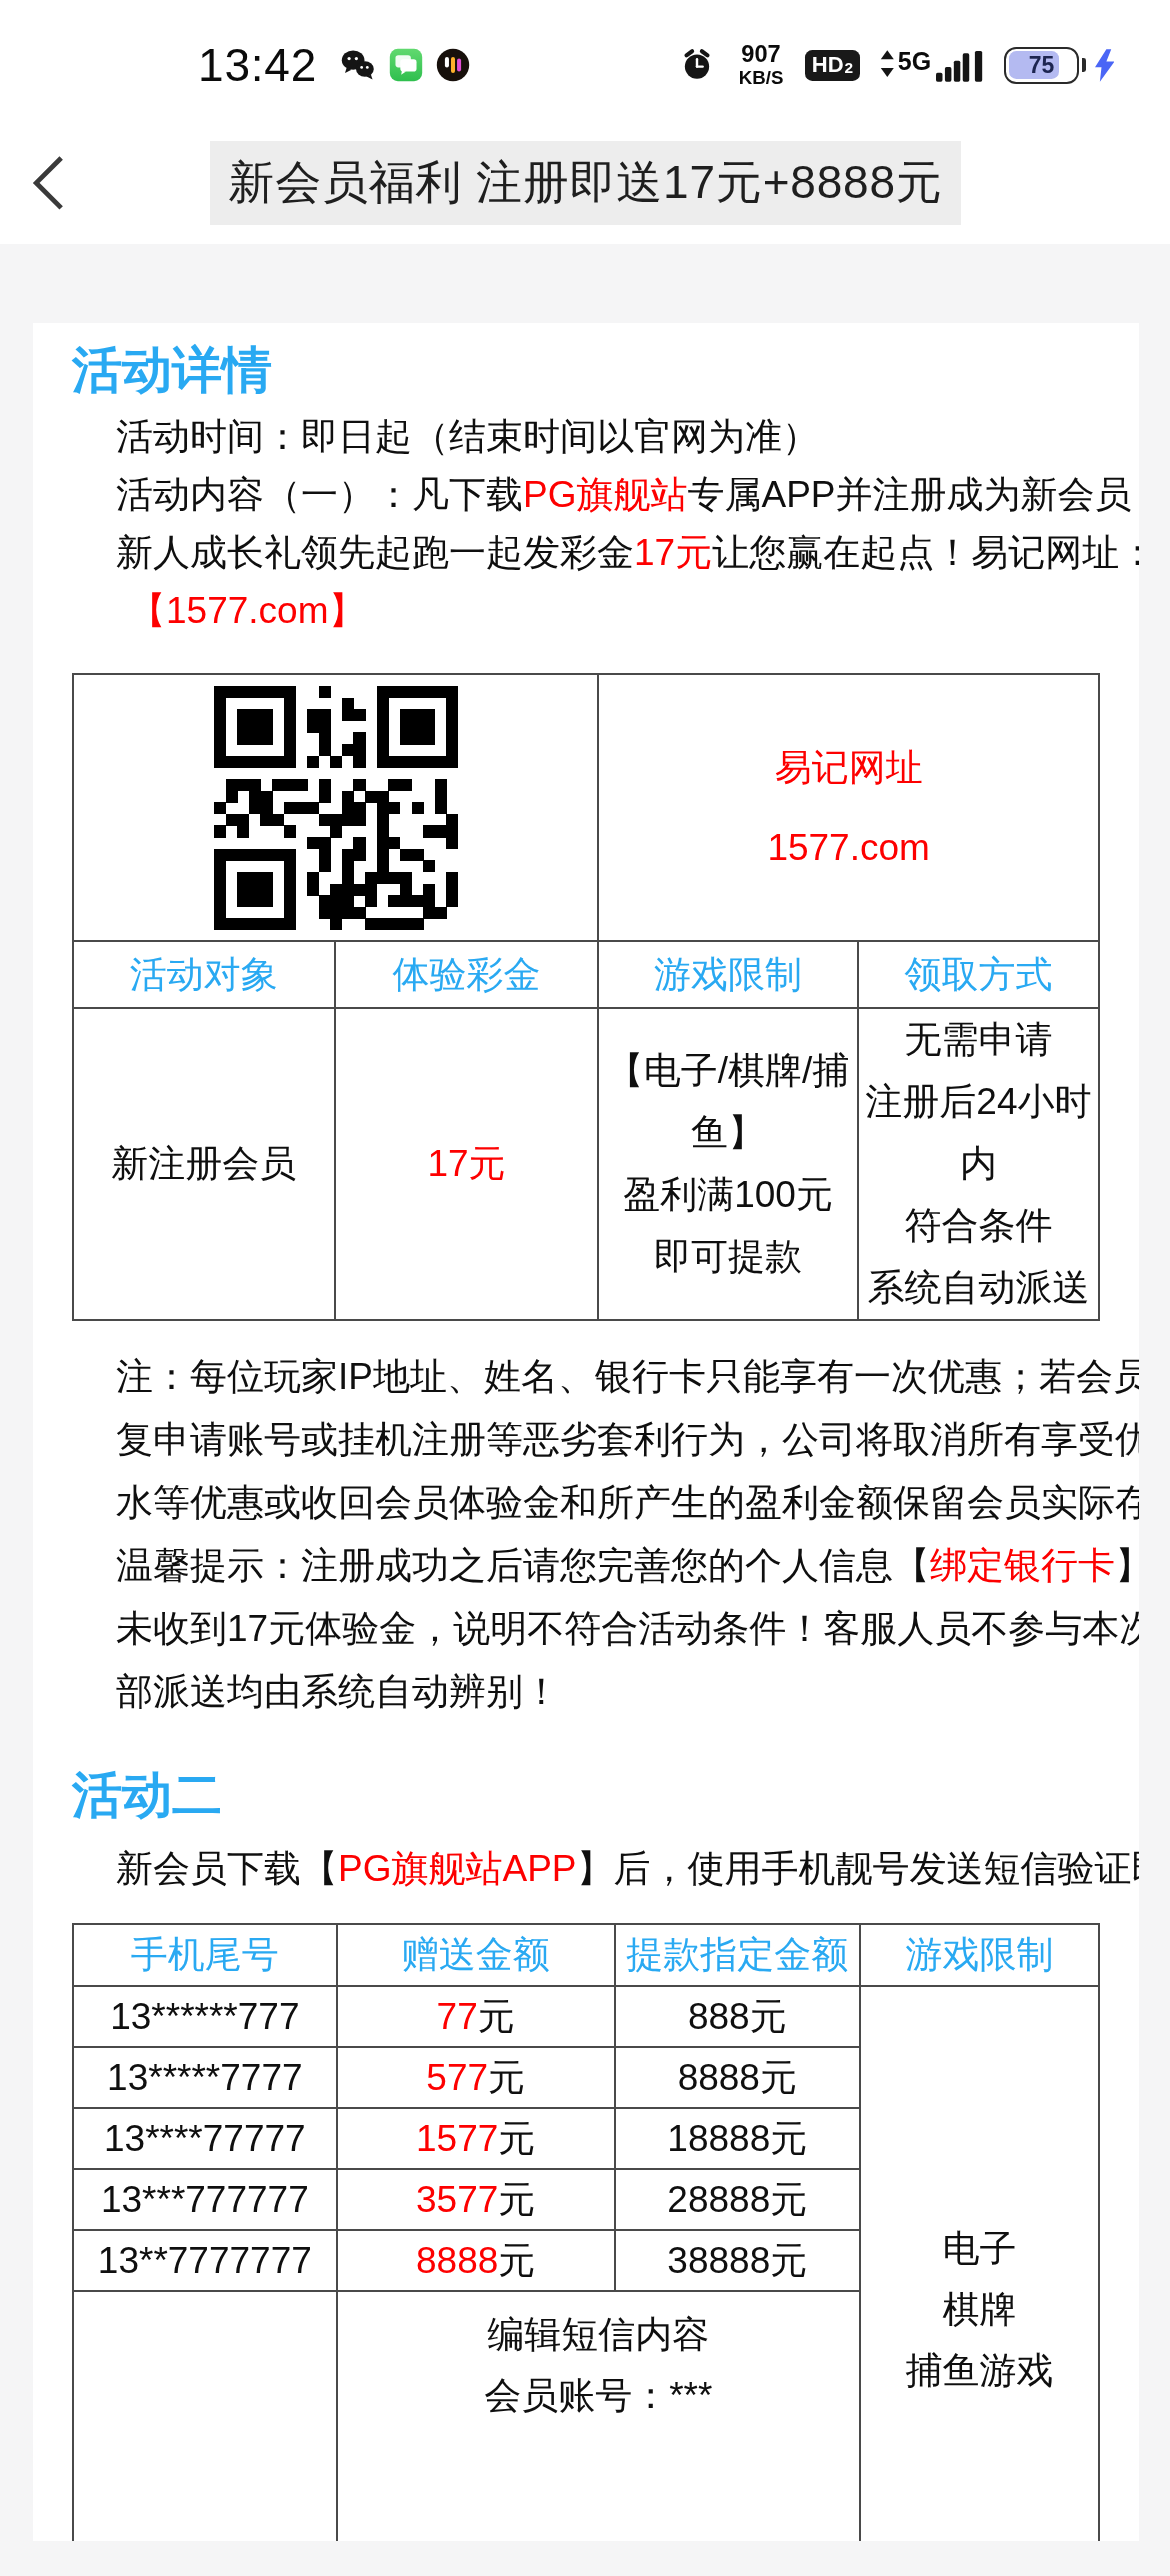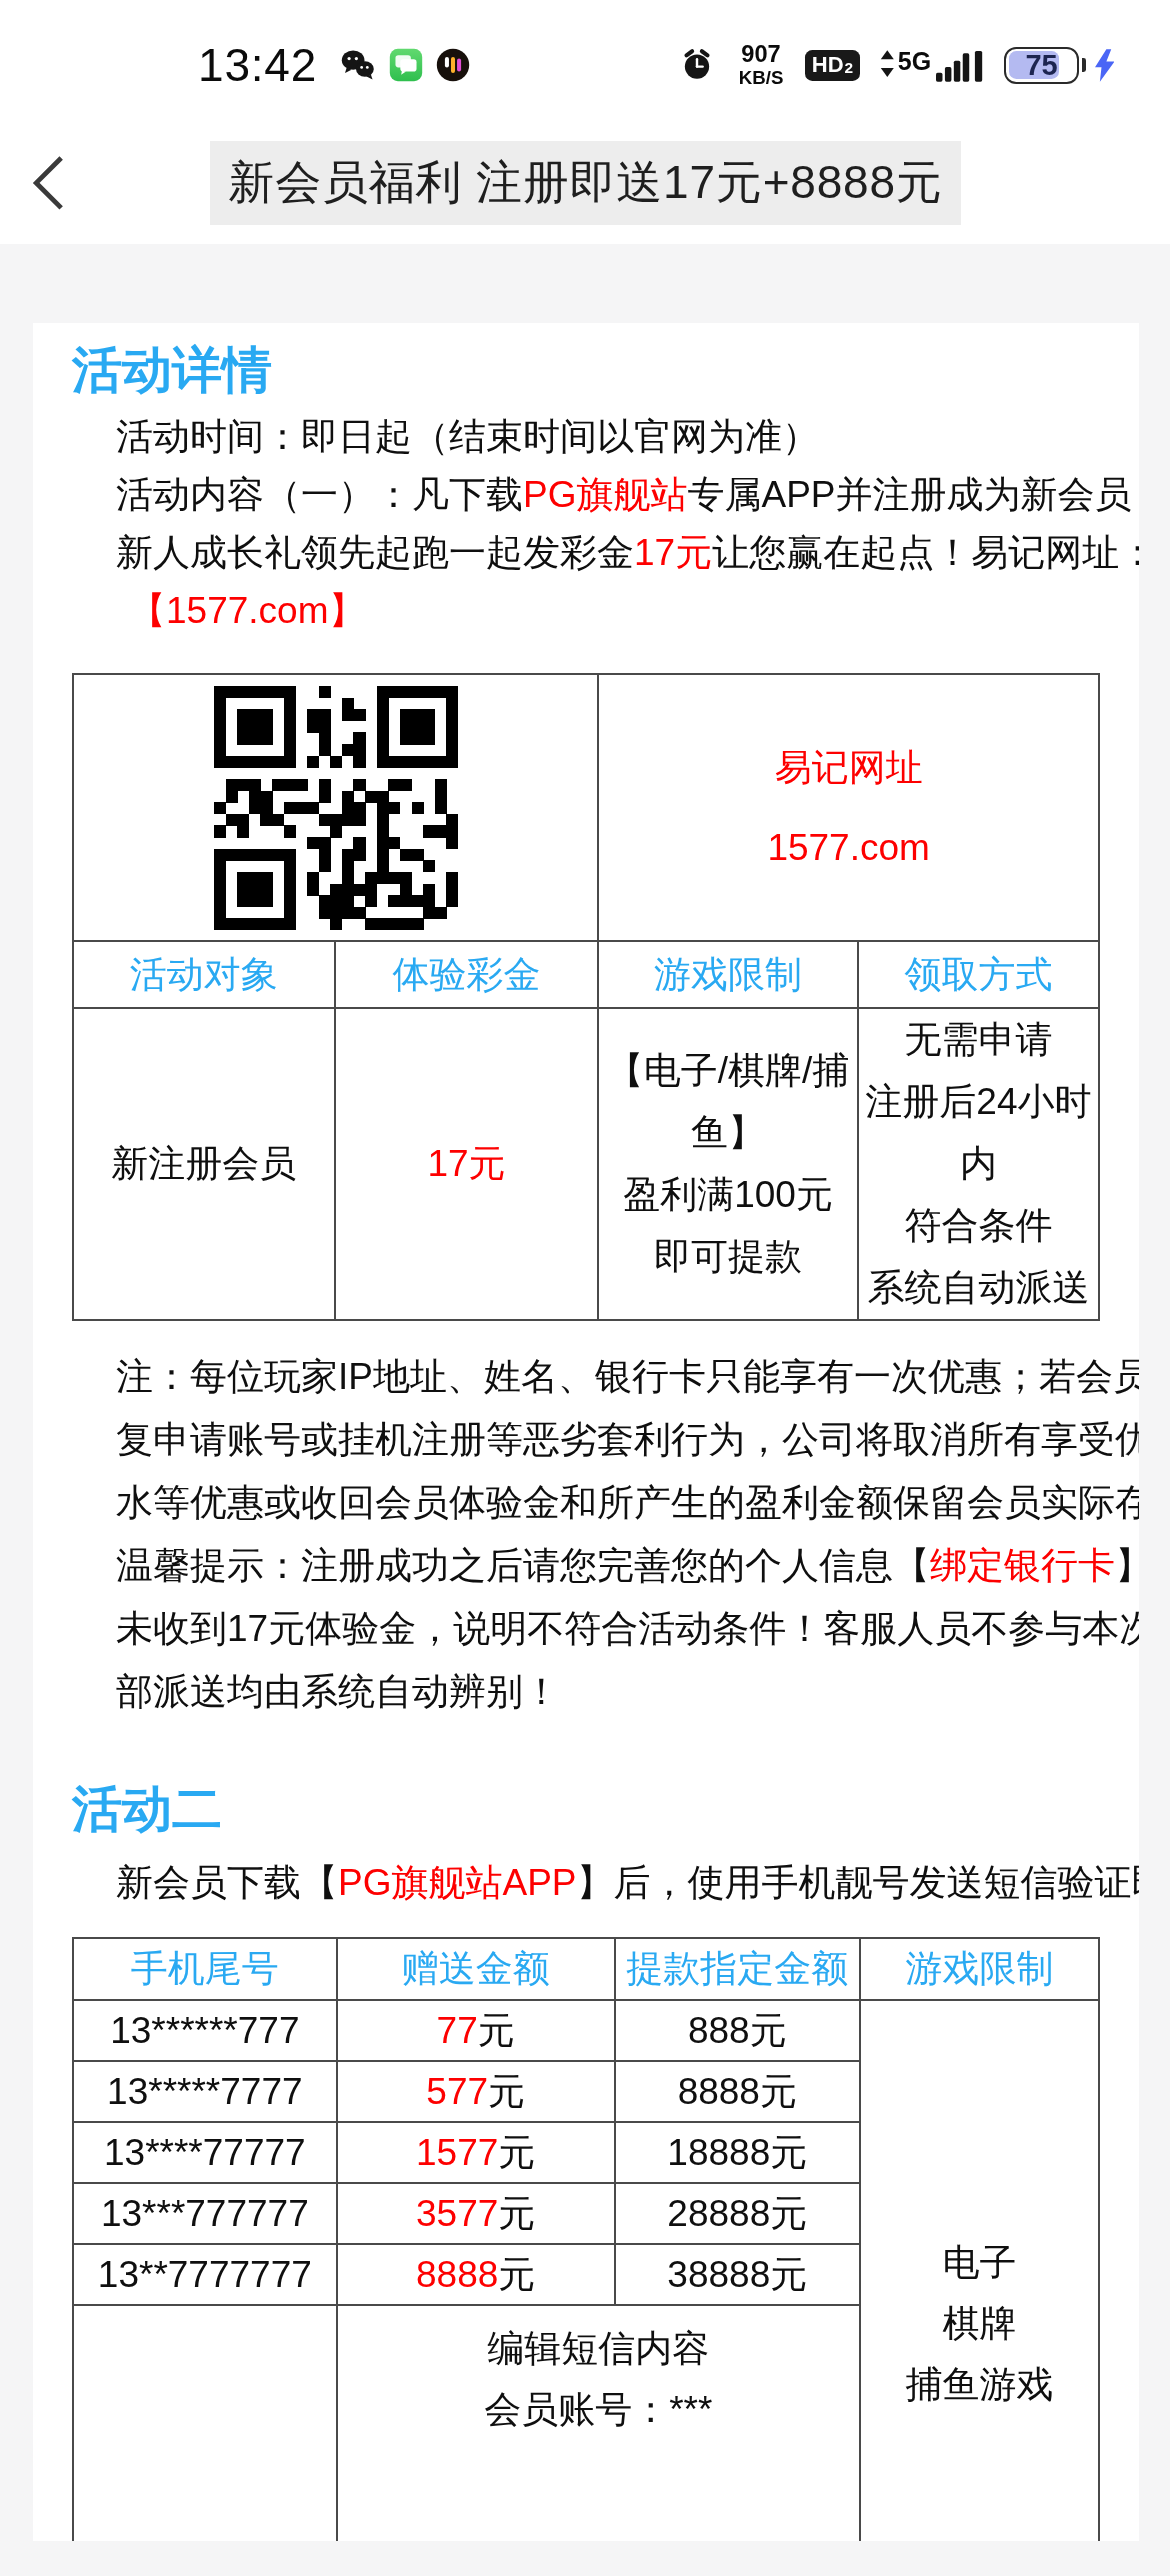--- a/index.html
+++ b/index.html
@@ -24,21 +24,21 @@
     background:#191919;color:#fff;border-radius:7.3px;
     font-size:22px;font-weight:700;padding:4.1px 7.3px 4.9px 7.3px;margin:0 9.8px;
     display:inline-flex;align-items:flex-end;line-height:1;
   }
   .hd-badge .sub{font-size:15.4px;margin-left:0.8px;}
   .net{display:flex;align-items:flex-end;margin:0 8.1px 0 9.8px;}
   .net .g5{font-size:25px;font-weight:700;color:#0b0b0b;line-height:1;margin:0 4.9px 8.1px 3.3px;align-self:flex-start;}
   .battery{position:relative;width:75px;height:37px;border:2.4px solid #2a2a2a;border-radius:12.2px;
     box-sizing:border-box;margin-left:13px;display:flex;align-items:center;}
   .battery .fill{position:absolute;left:2.4px;top:2.4px;bottom:2.4px;width:50px;background:#b4baf1;border-radius:7.3px;}
-  .battery .pct{position:relative;width:100%;text-align:center;font-size:29px;font-weight:600;color:#1d2550;}
+  .battery .pct{position:relative;width:100%;text-align:center;font-size:23px;font-weight:600;color:#1d2550;}
   .bat-nub{width:4.9px;height:14px;background:#2a2a2a;border-radius:0 2.4px 2.4px 0;margin-left:2.4px;}
   .bolt{margin-left:8.1px;display:flex;}
   
   .navbar{height:122px;background:#ffffff;position:relative;display:flex;align-items:center;justify-content:center;}
   .back-btn{position:absolute;left:21px;top:50%;transform:translateY(-50%);display:flex;padding:8.1px;cursor:pointer;}
   .title-hl{background:#ededed;padding:11.4px 18px;}
   .page-title{font-size:46px;color:#1f1f1f;letter-spacing:0.8px;}
   
   .gap{height:79px;background:#f5f5f6;}
   .card{
@@ -451,21 +451,21 @@
 
   <div class="para note" style="margin-top:24.4px;">
     <div class="line">注：每位玩家IP地址、姓名、银行卡只能享有一次优惠；若会员有多IP重</div>
     <div class="line">复申请账号或挂机注册等恶劣套利行为，公司将取消所有享受优惠彩金返</div>
     <div class="line">水等优惠或收回会员体验金和所产生的盈利金额保留会员实际存款金额！</div>
     <div class="line"><span>温馨提示：注册成功之后请您完善您的个人信息【</span><span class="red">绑定银行卡</span><span>】一小时内</span></div>
     <div class="line">未收到17元体验金，说明不符合活动条件！客服人员不参与本次评定，全</div>
     <div class="line">部派送均由系统自动辨别！</div>
   </div>
 
-  <h2 class="blue-h" style="margin-top:61px;">活动二</h2>
+  <h2 class="blue-h" style="margin-top:47px;">活动二</h2>
 
   <div class="para para2" style="margin-top:16.3px;">
     <div class="line"><span>新会员下载【</span><span class="red">PG旗舰站APP</span><span>】后，使用手机靓号发送短信验证即可赢取</span></div>
   </div>
 
   <table class="t2">
     <colgroup>
         <col style="width:25.7%">
         <col style="width:27.1%">
         <col style="width:23.9%">

